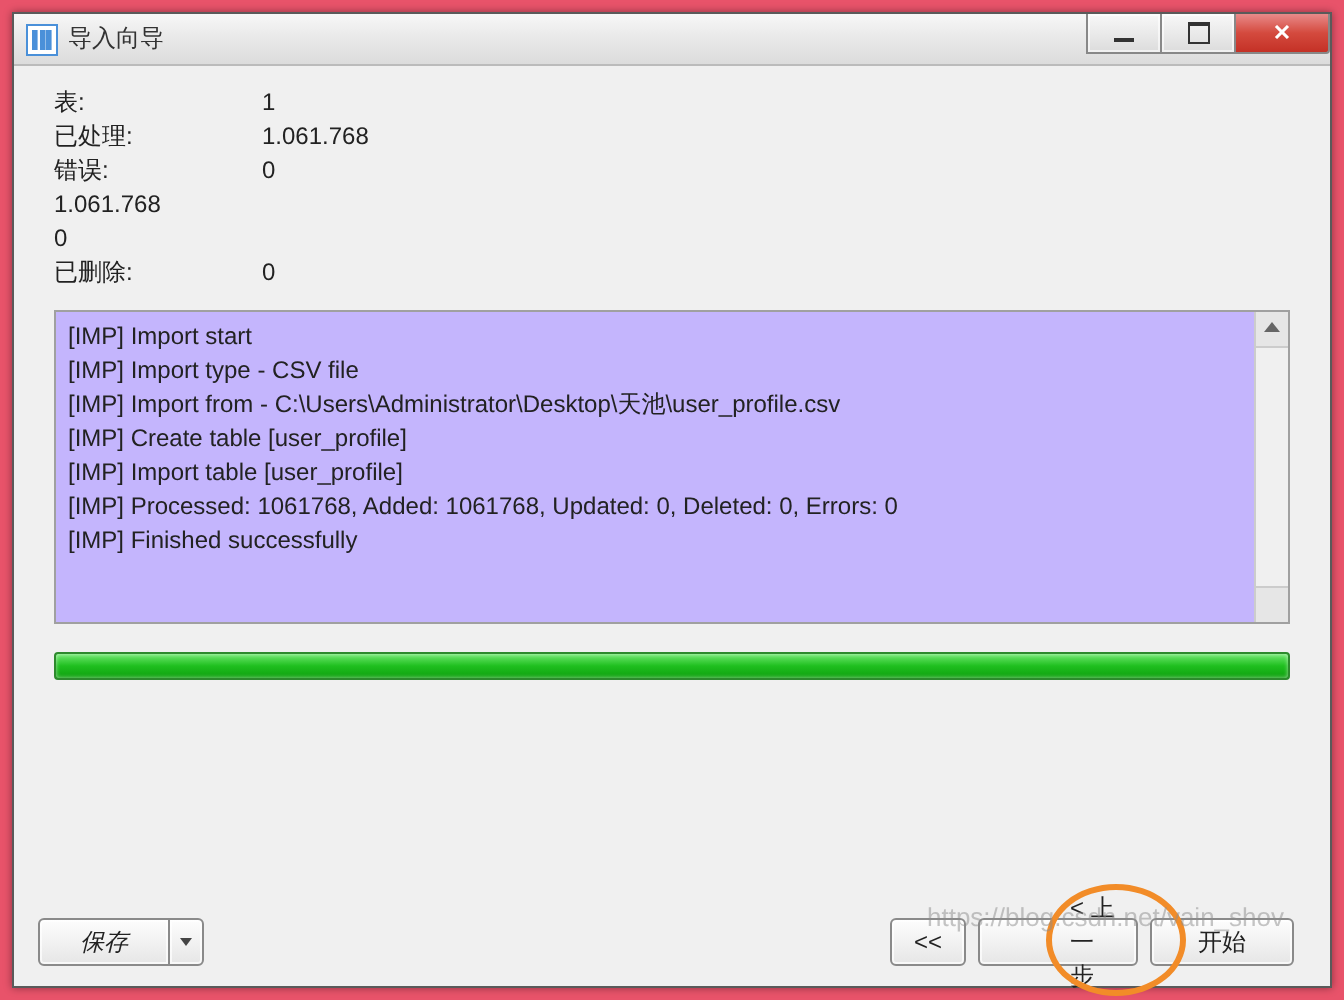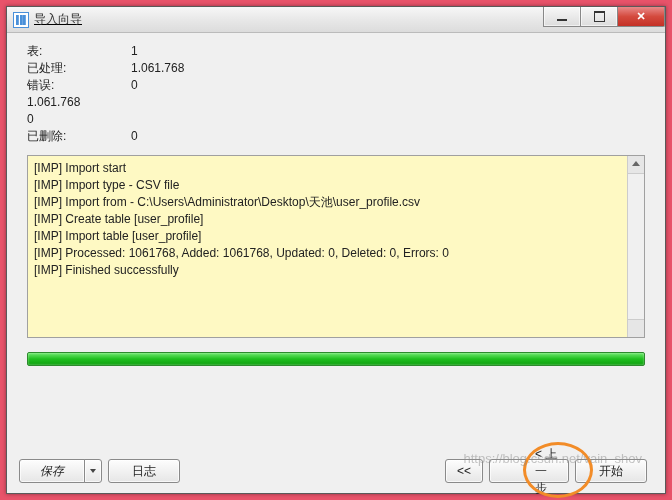--- a/index.html
+++ b/index.html
@@ -22,21 +22,20 @@
     box-shadow: 0 0 4px rgba(0,0,0,0.4);
   }
   .titlebar {
     height: 26px;
     background: linear-gradient(to bottom, #f7f7f7 0%, #e8e8e8 50%, #dcdcdc 100%);
     border-bottom: 1px solid #bbb;
     display: flex;
     align-items: center;
     padding-left: 6px;
     position: relative;
-    text-decoration: underline;
   }
   .titlebar-icon {
     width: 16px;
     height: 16px;
     background: #fff;
     border: 1px solid #4a90d9;
     display: inline-block;
     margin-right: 5px;
     position: relative;
   }
@@ -92,23 +91,23 @@
     font-size: 13px;
     margin: 4px 2px 28px 2px;
   }
   .stats {
     margin: 0 6px 10px 6px;
   }
   .stat-row { display: flex; line-height: 17px; font-size: 12px; color: #222;}
   .stat-label { width: 104px; }
   .logbox {
     border: 1px solid #a0a0a0;
-    background: #fef9c3;
+    background: #c4b5fd;
     margin: 6px 6px 0 6px;
-    height: 183px;
+    height: 157px;
     position: relative;
     display: flex;
     justify-content: flex-end;
   }
   .logtext {
     flex: 1;
     padding: 4px 6px;
     font-size: 12px;
     color: #222;
     line-height: 17px;
@@ -259,23 +258,20 @@
       </div>
     </div>
 
     <div class="progress"></div>
 
     <div class="button-row">
       <div class="btn save">
           <span>保存</span>
         </div>
       <div class="btn save-dd"></div>
-      <div class="btn log">
-          <span>日志</span>
-        </div>
       <div class="spacer"></div>
       <div class="btn nav">
           <span>&lt;&lt;</span>
         </div>
       <div class="btn prev">
           <span>&lt; 上一步</span>
         </div>
       <div class="btn start">
           <span>开始</span>
         </div>

